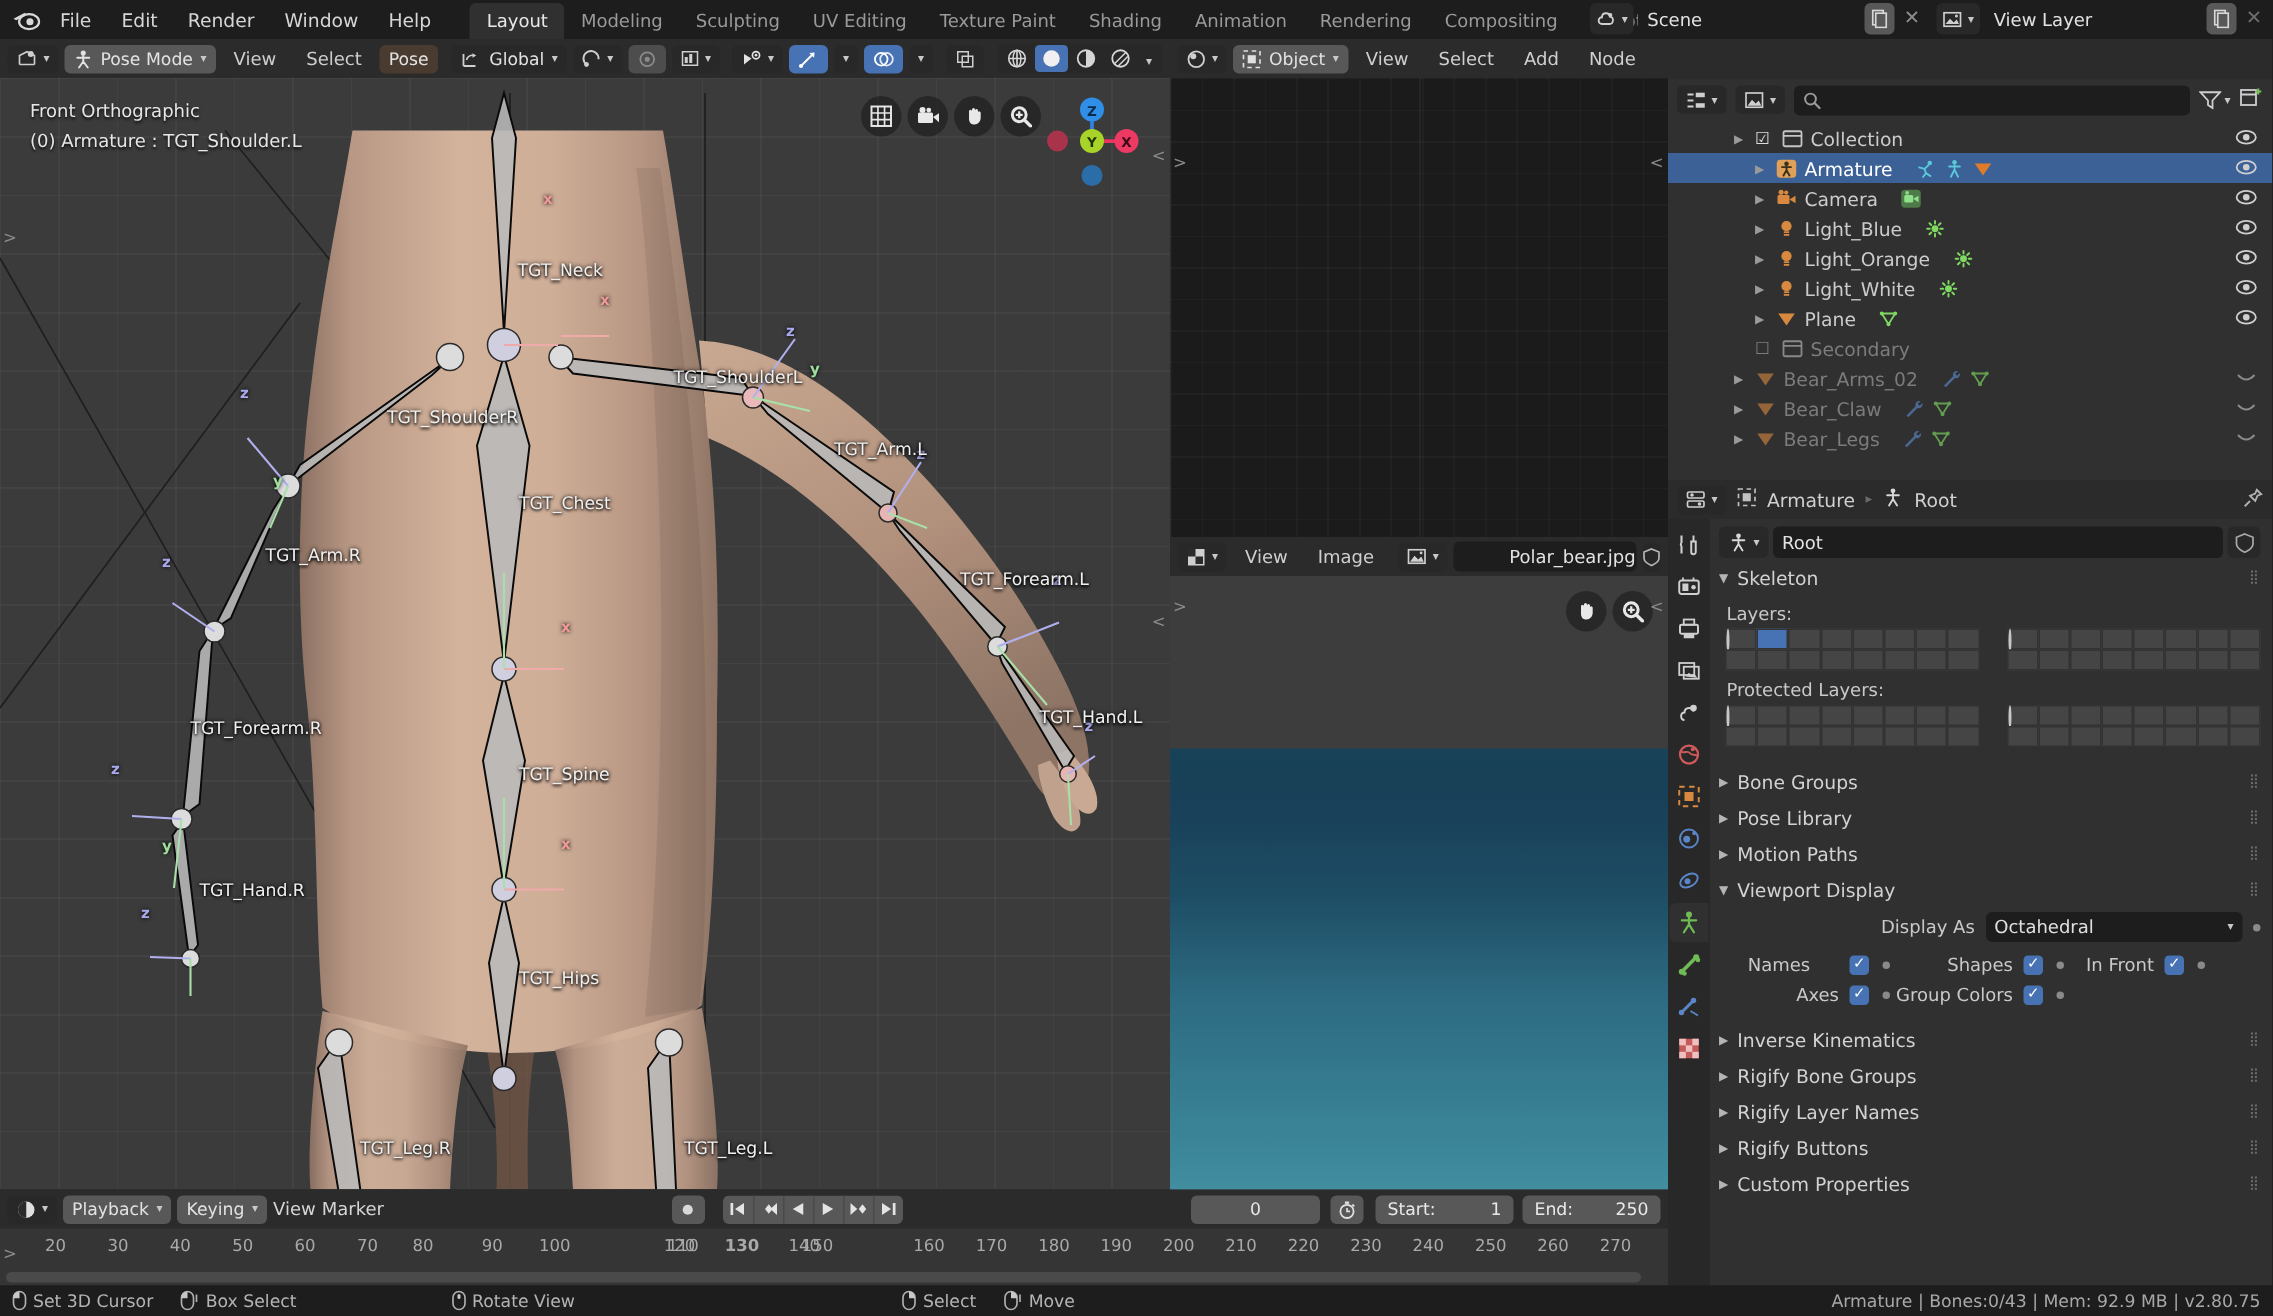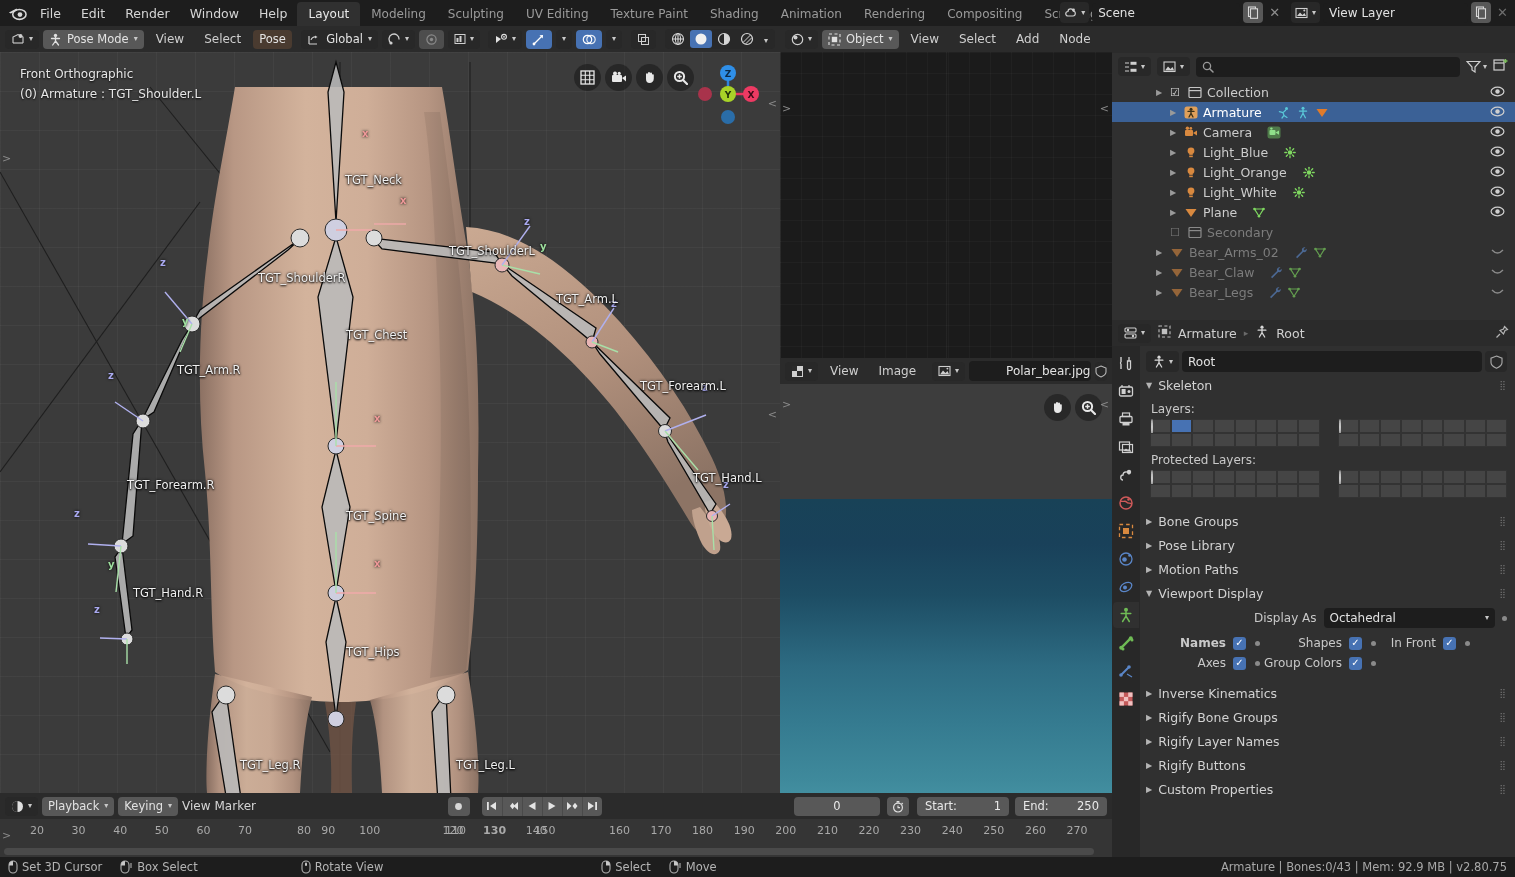--- a/index.html
+++ b/index.html
@@ -7,21 +7,21 @@
   body{
     width:1515px; height:877px; overflow:hidden; position:relative;
     font-family:"DejaVu Sans", sans-serif; font-size:12px; color:#d5d5d5;
     -webkit-font-smoothing:antialiased;
   }
   .row{display:flex;align-items:center;}
   
   #topbar{height:26px;background:#1d1d1d;display:flex;align-items:center;padding:0 4px;gap:0;}
   #topbar .blender-logo{width:26px;height:22px;display:flex;align-items:center;justify-content:center;}
   #topbar .menu{padding:3px 10px;color:#d5d5d5;font-size:12.5px;border-radius:3px;white-space:nowrap;}
-  .wstabs{display:flex;align-items:flex-end;height:28px;margin-left:0;}
+  .wstabs{display:flex;align-items:flex-end;height:28px;margin-left:16px;}
   .wstab{padding:5px 11px 6px;font-size:12px;color:#9a9a9a;border-radius:4px 4px 0 0;white-space:nowrap;}
   .wstab.active{background:#303030;color:#e8e8e8;}
   .wstab.plus{color:#b0b0b0;padding:5px 8px 6px;}
   
   #workspace{position:absolute;top:26px;left:0;width:1515px;height:831px;}
   .area{position:absolute;background:#303030;overflow:hidden;}
   .hdr{height:26px;background:#2b2b2b;display:flex;align-items:center;padding:0 5px;gap:4px;white-space:nowrap;}
   .hdr .mi{padding:3px 8px;font-size:12px;color:#cfcfcf;border-radius:3px;}
   .btn{background:#585858;border-radius:4px;height:19px;display:flex;align-items:center;padding:0 6px;gap:3px;color:#e2e2e2;font-size:11.5px;}
   .btn.dark{background:#282828;}
@@ -1187,21 +1187,21 @@
       </div>
       <div style="display:flex;align-items:center;gap:7px;margin:4px 0 0 4px;">
         <span style="margin-left:104px;font-size:12px;color:#c9c9c9;">Display As</span>
         <div class="dropdown" style="flex:1;justify-content:space-between;">
           <span>Octahedral</span>
               <span class="caret">▾</span>
         </div>
         <span class="anim"></span>
       </div>
       <div style="display:flex;align-items:center;margin:8px 0 0 0;font-size:12px;color:#c9c9c9;">
-        <span style="width:80px;text-align:right;font-weight:bold;">Names</span>
+        <span style="width:80px;text-align:center;">Names</span>
         <span class="ck" style="margin-left:7px;">✓</span>
         <span class="anim" style="margin-left:9px;"></span>
         <span style="width:82px;text-align:right;">Shapes</span>
         <span class="ck" style="margin-left:7px;">✓</span>
         <span class="anim" style="margin-left:9px;"></span>
         <span style="width:60px;text-align:right;">In Front</span>
         <span class="ck" style="margin-left:7px;">✓</span>
         <span class="anim" style="margin-left:9px;"></span>
       </div>
       <div style="display:flex;align-items:center;margin:6px 0 0 0;font-size:12px;color:#c9c9c9;">
@@ -1323,21 +1323,21 @@
     </div>
   </div>
   <div id="tl-body">
     <div id="tl-ticks">
           <div class="tick" style="left: 37px;">20</div>
           <div class="tick" style="left: 78.6px;">30</div>
           <div class="tick" style="left: 120.2px;">40</div>
           <div class="tick" style="left: 161.8px;">50</div>
           <div class="tick" style="left: 203.4px;">60</div>
           <div class="tick" style="left: 245px;">70</div>
-          <div class="tick" style="left: 304px;">80</div>
+          <div class="tick" style="left: 282px;">80</div>
           <div class="tick" style="left: 328.2px;">90</div>
           <div class="tick" style="left: 369.8px;">100</div>
           <div class="tick" style="left: 411.4px; margin-left: 44px;">110</div>
           <div class="tick" style="left: 453px;">120</div>
           <div class="tick" style="left: 494.6px; font-weight: bold;">130</div>
           <div class="tick" style="left: 536.2px;">140</div>
           <div class="tick" style="left: 545px;">150</div>
           <div class="tick" style="left: 619.4px;">160</div>
           <div class="tick" style="left: 661px;">170</div>
           <div class="tick" style="left: 702.6px;">180</div>

